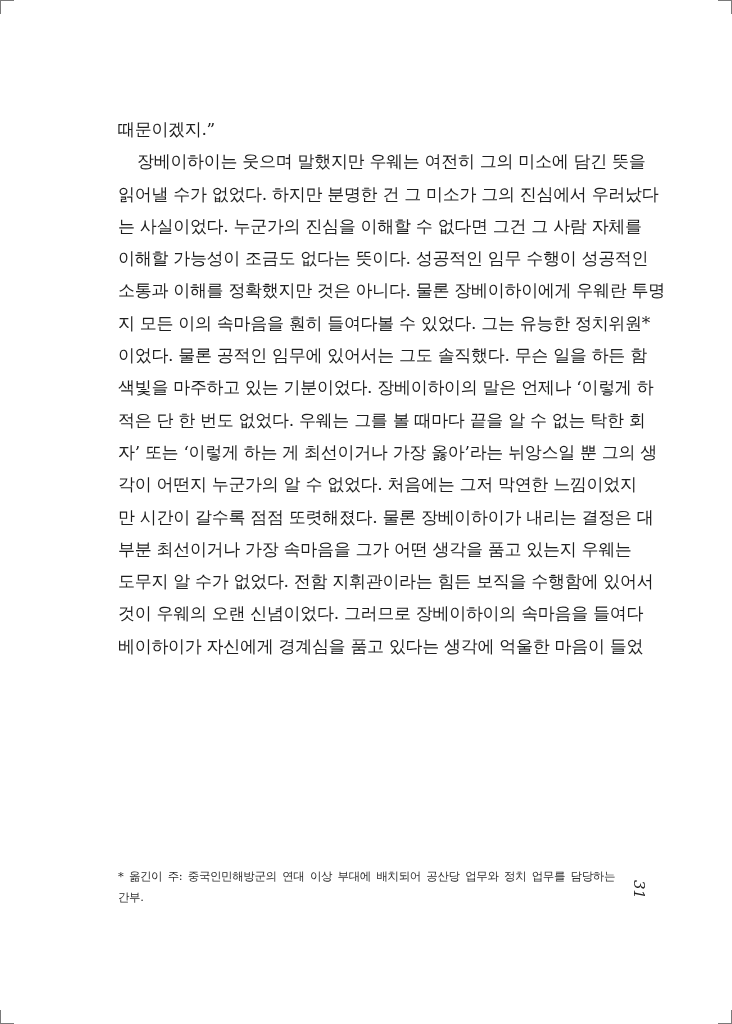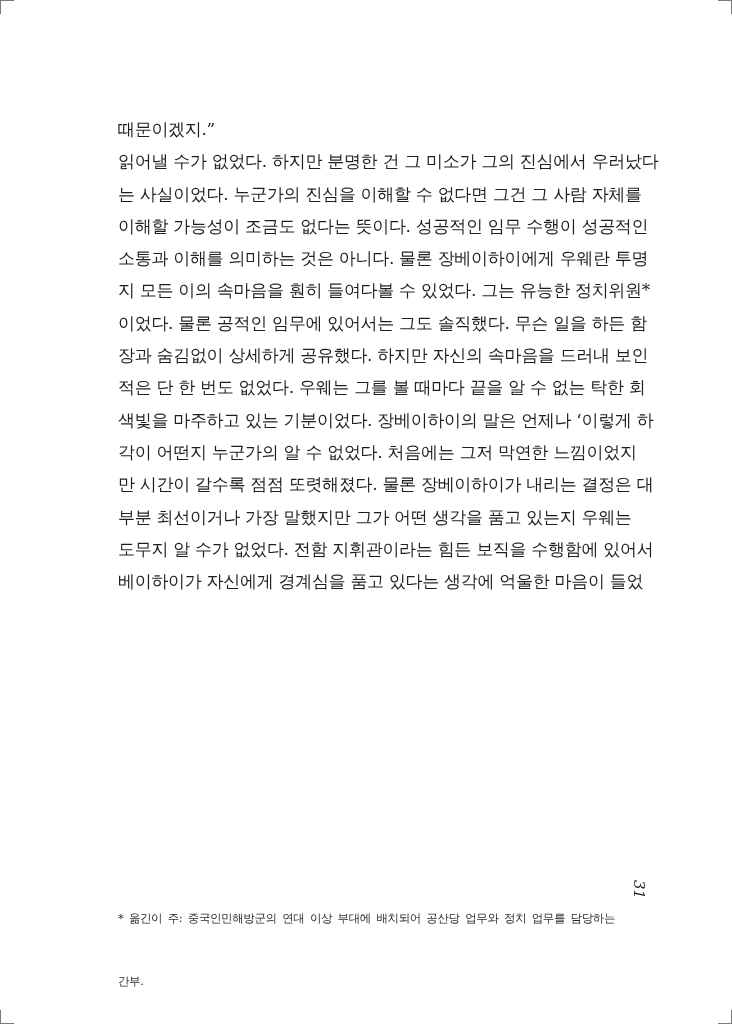--- a/index.html
+++ b/index.html
@@ -6,21 +6,21 @@
   body { width: 732px; height: 1024px; position: relative; overflow: hidden;
          font-family: "DejaVu Serif", "Liberation Serif", serif; color: #1e1e1e; }
   .crop { position: absolute; background: #7a7a7a; }
   .page-body { position: absolute; left: 118px; top: 113px; width: 497px; }
   .line { height: 32.3px; line-height: 32.3px; font-size: 17px; white-space: nowrap;
           text-align: justify; text-align-last: justify; letter-spacing: -0.3px; }
   .line.first { text-align-last: left; }
   .line.indent { padding-left: 19px; }
   .footnote { position: absolute; left: 118px; top: 866px; width: 497px;
               font-size: 11.5px; line-height: 21px; color: #2a2a2a; }
-  .footnote .fl { white-space: nowrap; text-align: justify; text-align-last: justify; letter-spacing: -0.4px; margin-top: 42px; }
+  .footnote .fl { white-space: nowrap; text-align: justify; text-align-last: justify; letter-spacing: -0.4px; }
   .footnote .fl.last { text-align-last: left; }
   .page-number { position: absolute; left: 648px; top: 880px; font-size: 15px;
                  font-style: italic; transform: rotate(90deg); transform-origin: left top; color: #222; }
 </style>
 </head>
 <body>
 
 <div>
   <div class="crop" style="left:0;top:0;width:14px;height:1px;"></div>
   <div class="crop" style="left:0;top:0;width:1px;height:14px;"></div>
@@ -33,33 +33,35 @@
   <div class="crop" style="left:0;top:1023px;width:14px;height:1px;"></div>
   <div class="crop" style="left:0;top:1010px;width:1px;height:14px;"></div>
 </div>
 <div>
   <div class="crop" style="left:718px;top:1023px;width:14px;height:1px;"></div>
   <div class="crop" style="left:731px;top:1010px;width:1px;height:14px;"></div>
 </div>
 
 <div class="page-body">
   <div class="line first">때문이겠지.”</div>
+  <div class="line indent">장베이하이는 웃으며 말했지만 우웨는 여전히 그의 미소에 담긴 뜻을</div>
   <div class="line">읽어낼 수가 없었다. 하지만 분명한 건 그 미소가 그의 진심에서 우러났다</div>
   <div class="line">는 사실이었다. 누군가의 진심을 이해할 수 없다면 그건 그 사람 자체를</div>
   <div class="line">이해할 가능성이 조금도 없다는 뜻이다. 성공적인 임무 수행이 성공적인</div>
-  <div class="line">소통과 이해를 의미하는 것은 아니다. 물론 장베이하이에게 우웨란 투명</div>
+  <div class="line">소통과 이해를 정확했지만 것은 아니다. 물론 장베이하이에게 우웨란 투명</div>
   <div class="line">지 모든 이의 속마음을 훤히 들여다볼 수 있었다. 그는 유능한 정치위원*</div>
   <div class="line">이었다. 물론 공적인 임무에 있어서는 그도 솔직했다. 무슨 일을 하든 함</div>
-  <div class="line">장과 숨김없이 상세하게 공유했다. 하지만 자신의 속마음을 드러내 보인</div>
+  <div class="line">색빛을 마주하고 있는 기분이었다. 장베이하이의 말은 언제나 ‘이렇게 하</div>
   <div class="line">적은 단 한 번도 없었다. 우웨는 그를 볼 때마다 끝을 알 수 없는 탁한 회</div>
-  <div class="line">색빛을 마주하고 있는 기분이었다. 장베이하이의 말은 언제나 ‘이렇게 하</div>
+  <div class="line">자’ 또는 ‘이렇게 하는 게 최선이거나 가장 옳아’라는 뉘앙스일 뿐 그의 생</div>
   <div class="line">각이 어떤지 누군가의 알 수 없었다. 처음에는 그저 막연한 느낌이었지</div>
   <div class="line">만 시간이 갈수록 점점 또렷해졌다. 물론 장베이하이가 내리는 결정은 대</div>
-  <div class="line">부분 최선이거나 가장 말했지만 그가 어떤 생각을 품고 있는지 우웨는</div>
+  <div class="line">부분 최선이거나 가장 속마음을 그가 어떤 생각을 품고 있는지 우웨는</div>
   <div class="line">도무지 알 수가 없었다. 전함 지휘관이라는 힘든 보직을 수행함에 있어서</div>
+  <div class="line">것이 우웨의 오랜 신념이었다. 그러므로 장베이하이의 속마음을 들여다</div>
   <div class="line">베이하이가 자신에게 경계심을 품고 있다는 생각에 억울한 마음이 들었</div>
 </div>
 
 <div class="footnote">
   <div class="fl">* 옮긴이 주: 중국인민해방군의 연대 이상 부대에 배치되어 공산당 업무와 정치 업무를 담당하는</div>
   <div class="fl last">간부.</div>
 </div>
 
 <div class="page-number">31</div>
 

